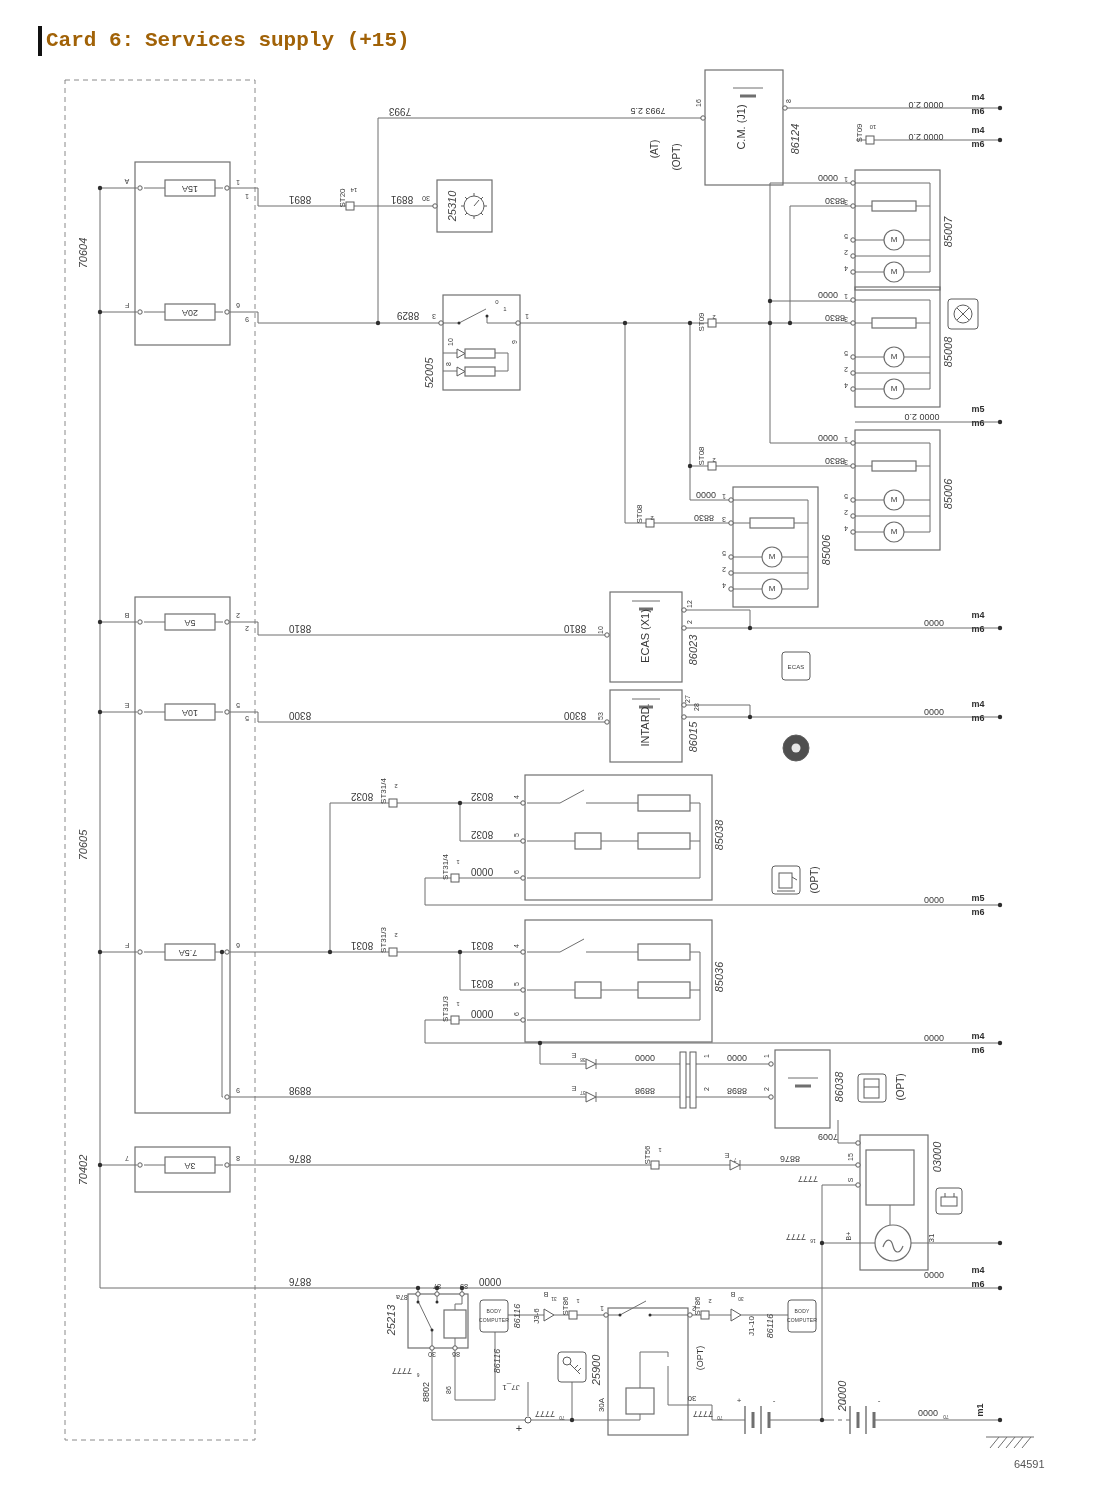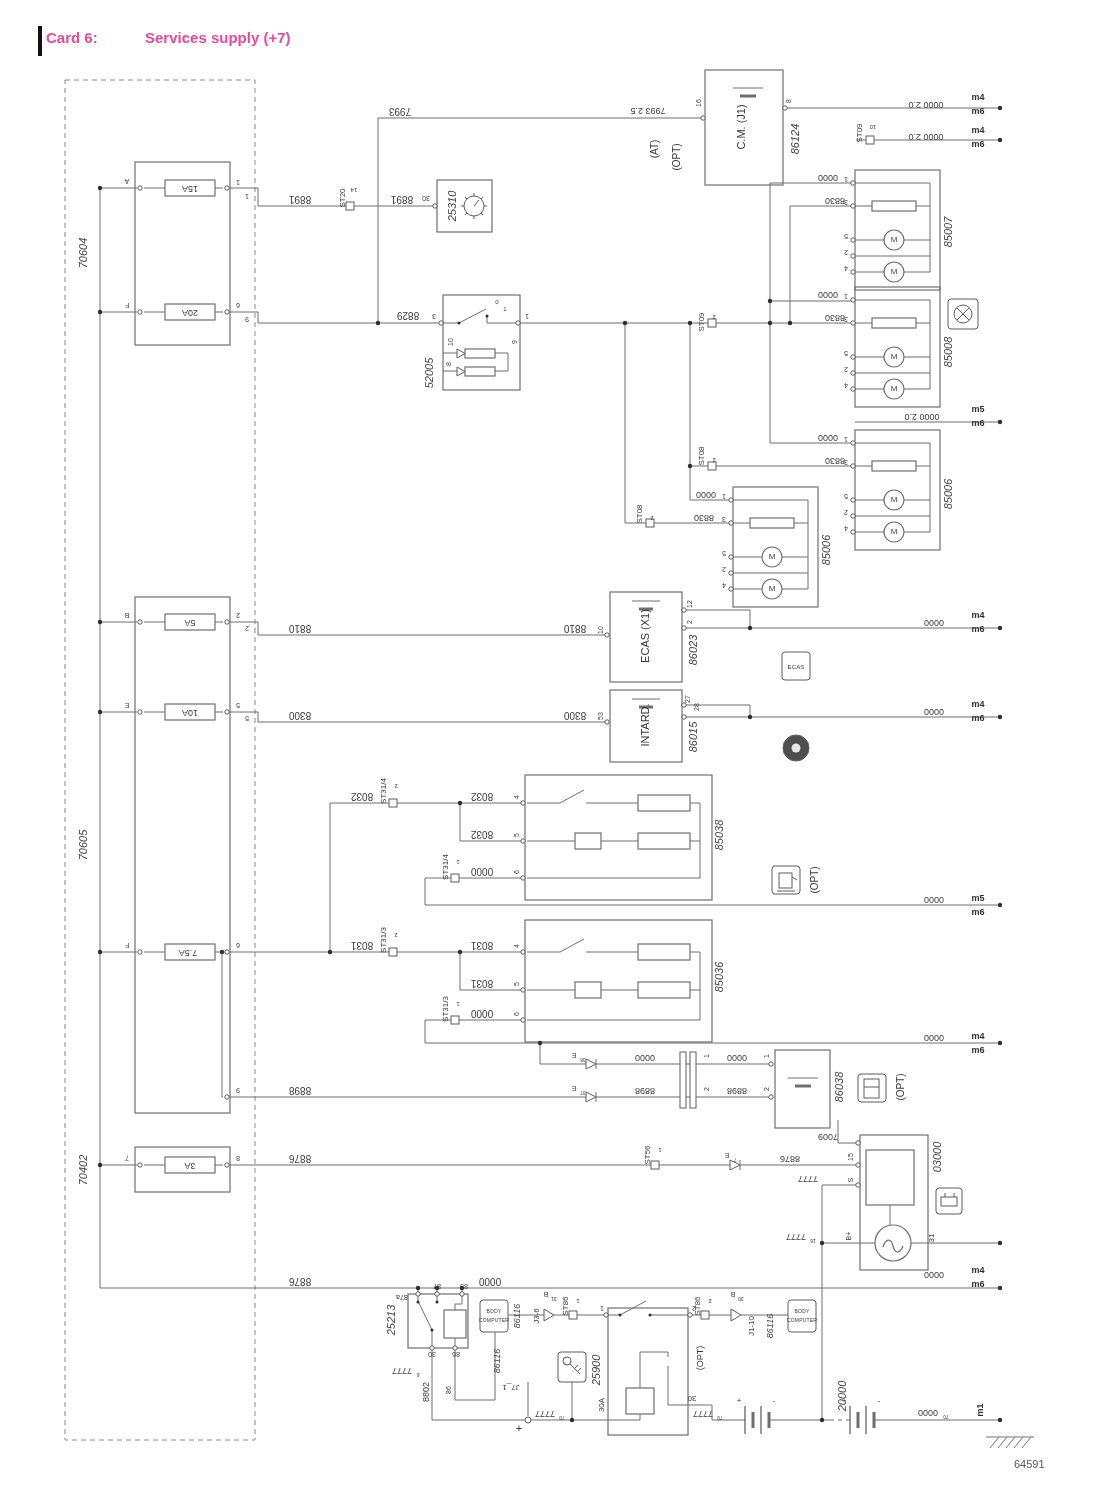--- a/index.html
+++ b/index.html
@@ -7,32 +7,32 @@
           font-family:"Liberation Sans",sans-serif;}
   svg{position:absolute;left:0;top:0;}
   .lbl{position:absolute;white-space:nowrap;line-height:1;
        font-family:"Liberation Sans",sans-serif;color:#3a3a3a;}
   .c-w{color:#3a3a3a;}
   .c-p{color:#3a3a3a;}
   .c-m{color:#2e2e2e;font-weight:bold;}
   .c-i{font-style:italic;color:#454545;}
   .c-cm{color:#353535;}
   .c-tiny{color:#3a3a3a;letter-spacing:.2px;}
-  .title-part{position:absolute;font-weight:bold;color:#ec4899;font-size:15px;white-space:nowrap;}
+  .title-part{position:absolute;font-weight:bold;color:#a16207;font-size:21px;white-space:nowrap;font-family:Liberation Mono, monospace;}
   .footer-num{position:absolute;font-size:11px;color:#555;}
   .titlebar{position:absolute;left:38px;top:26px;width:4px;height:30px;background:#111;}
 </style>
 </head>
 <body>
 
 <div class="canvas">
 
   <div class="titlebar"></div>
   <span class="title-part" style="left:46px;top:29px">Card 6:</span>
-  <span class="title-part" style="left:145px;top:29px">Services supply (+7)</span>
+  <span class="title-part" style="left:145px;top:29px">Services supply (+15)</span>
   <span class="footer-num" style="left:1014px;top:1458px">64591</span>
 
   <svg width="1112" height="1498" viewBox="0 0 1112 1498">
 
     <rect x="65" y="80" width="190" height="1360" fill="none" stroke="#8a8a8a" stroke-width="1" stroke-dasharray="5,4"></rect>
 
     <g stroke="#6f6f6f" stroke-width="1" fill="none">
       <path d="M100,188 V1288 M100,188 H137 M100,312 H137 M100,622 H137 M100,712 H137 M100,952 H137 M100,1165 H137 M100,1288 H1000"></path>
       <path d="M144,188 H165 M215,188 H223 M144,312 H165 M215,312 H223 M144,622 H165 M215,622 H223 M144,712 H165 M215,712 H223 M144,952 H165 M215,952 H223 M144,1165 H165 M215,1165 H223 M222,952 V1097 H223"></path>
       <path d="M230,188 H258 V206 H433 M378,118 H701 M378,118 V323 M783,108 H1000 M856,140 H1000 M230,312 H258 V323 H439 M520,323 H853 M625,323 V523 M625,523 H731 M690,323 V500 M690,466 H853 M690,500 H731 M770,183 V443 M770,183 H853 M770,301 H853 M770,443 H853 M790,206 V323 M790,206 H853 M855,422 H1000"></path>

